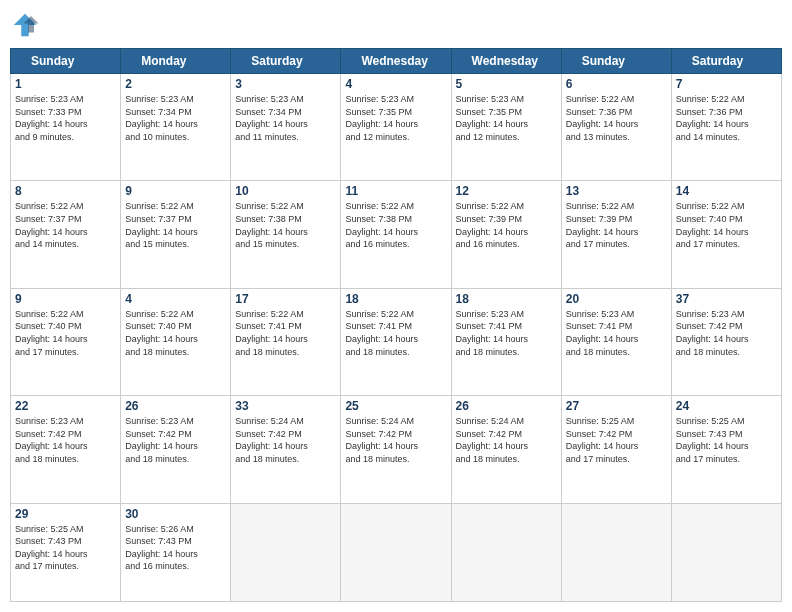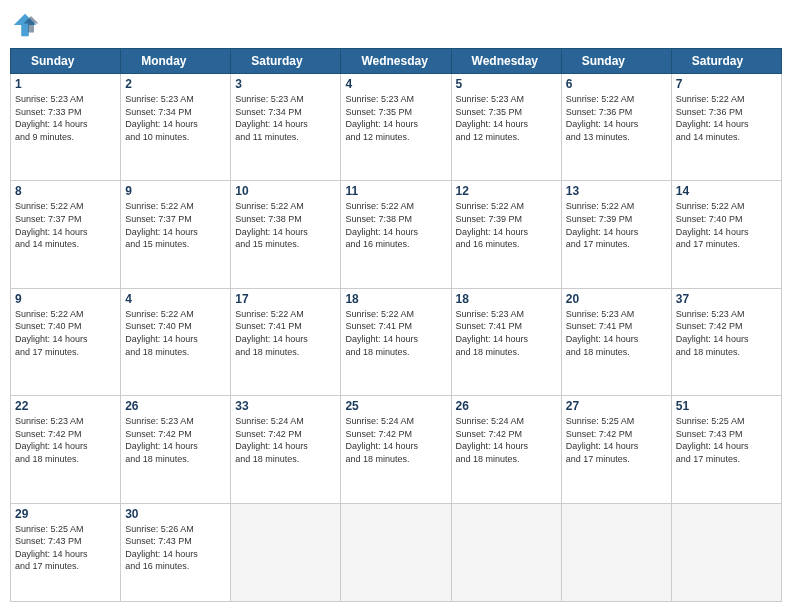--- a/index.html
+++ b/index.html
@@ -318,21 +318,21 @@
 and 18 minutes.</div>
           </td>
           <td>
             <span class="day-number">27</span>
             <div class="day-info" style="white-space: pre-line;">Sunrise: 5:25 AM
 Sunset: 7:42 PM
 Daylight: 14 hours
 and 17 minutes.</div>
           </td>
           <td>
-            <span class="day-number">51</span>
+            <span class="day-number">24</span>
             <div class="day-info" style="white-space: pre-line;">Sunrise: 5:25 AM
 Sunset: 7:43 PM
 Daylight: 14 hours
 and 17 minutes.</div>
           </td>
         </tr>
         <tr>
           <td>
             <span class="day-number">29</span>
             <div class="day-info" style="white-space: pre-line;">Sunrise: 5:25 AM

